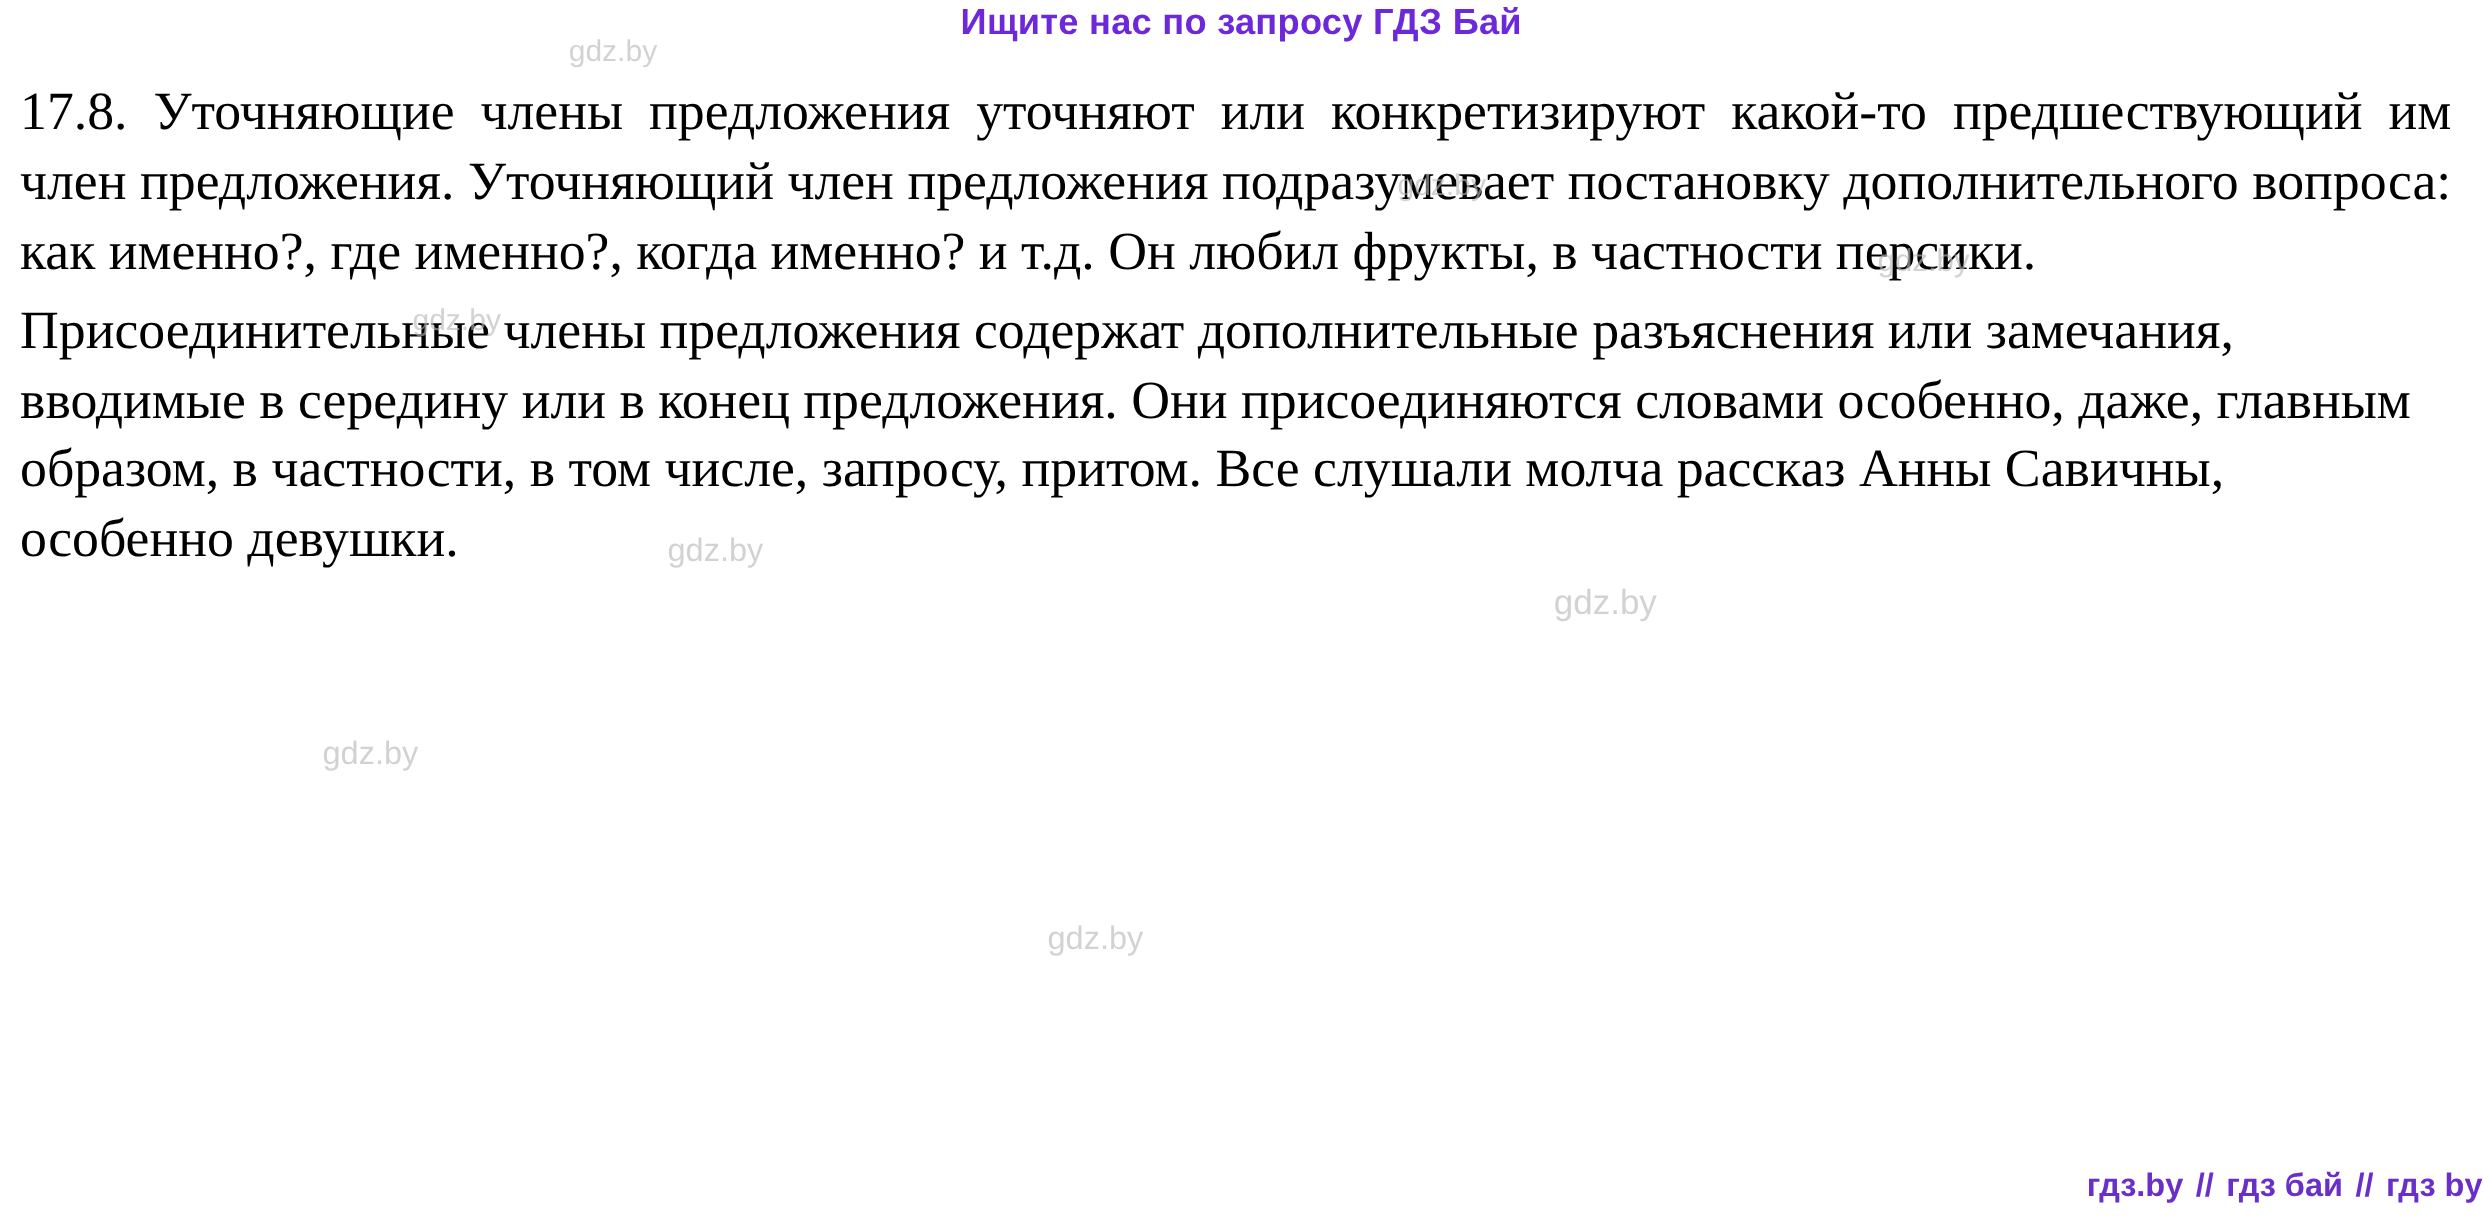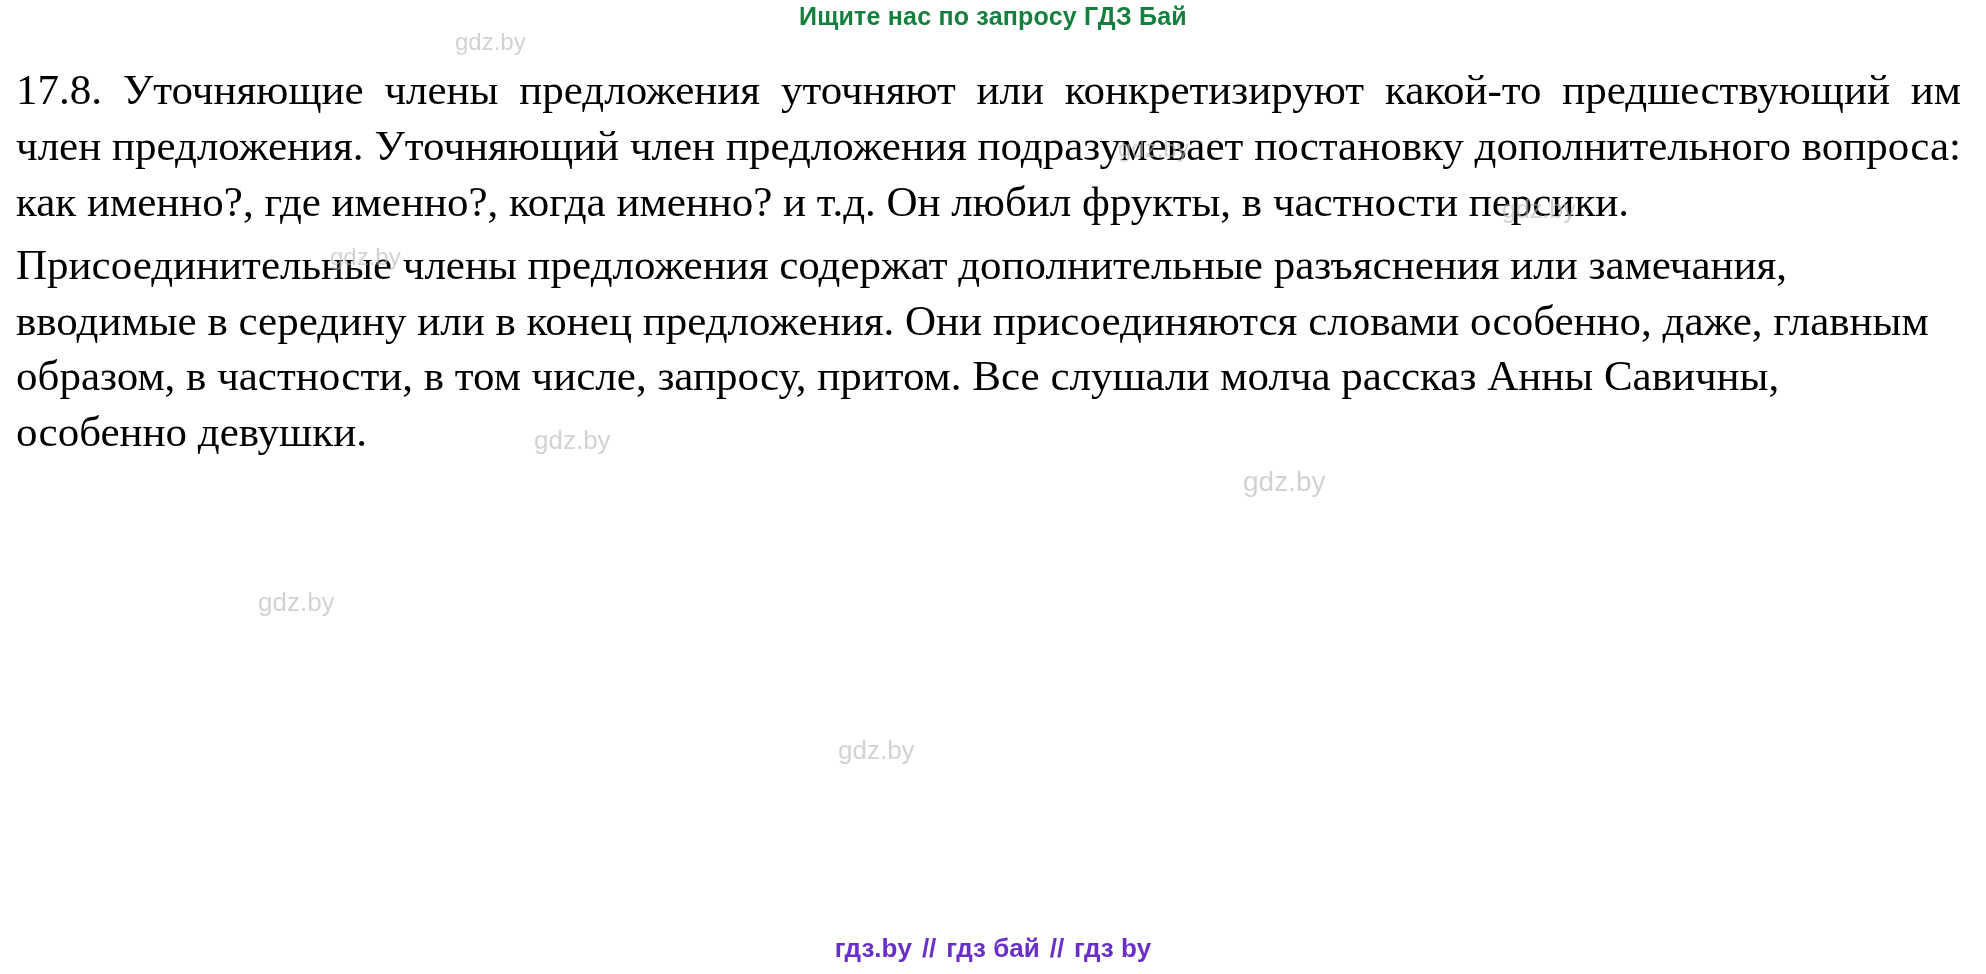--- a/index.html
+++ b/index.html
@@ -22,23 +22,23 @@
   }
 
   
   .top-banner {
     position: absolute;
     top: 2px;
     left: 0;
     width: 1986px;
     text-align: center;
     font-family: "Liberation Sans", sans-serif;
-    font-size: 25px;
+    font-size: 29px;
     font-weight: bold;
-    color: #15803d;
+    color: #6d28d9;
     letter-spacing: 0.2px;
   }
 
   
   .content {
     position: absolute;
     top: 46px;
     left: 16px;
     width: 1945px;
     font-size: 43px;
@@ -57,21 +57,21 @@
   .para.last {
     text-align: left;
   }
 
   
   .footer {
     position: absolute;
     bottom: 10px;
     left: 0;
     width: 1986px;
-    text-align: center;
+    text-align: right;
     font-family: "Liberation Sans", sans-serif;
     font-size: 26px;
     font-weight: bold;
     color: #6b2fc9;
   }
   .footer .sep {
     color: #6b2fc9;
     padding: 0 10px;
     font-weight: bold;
   }

